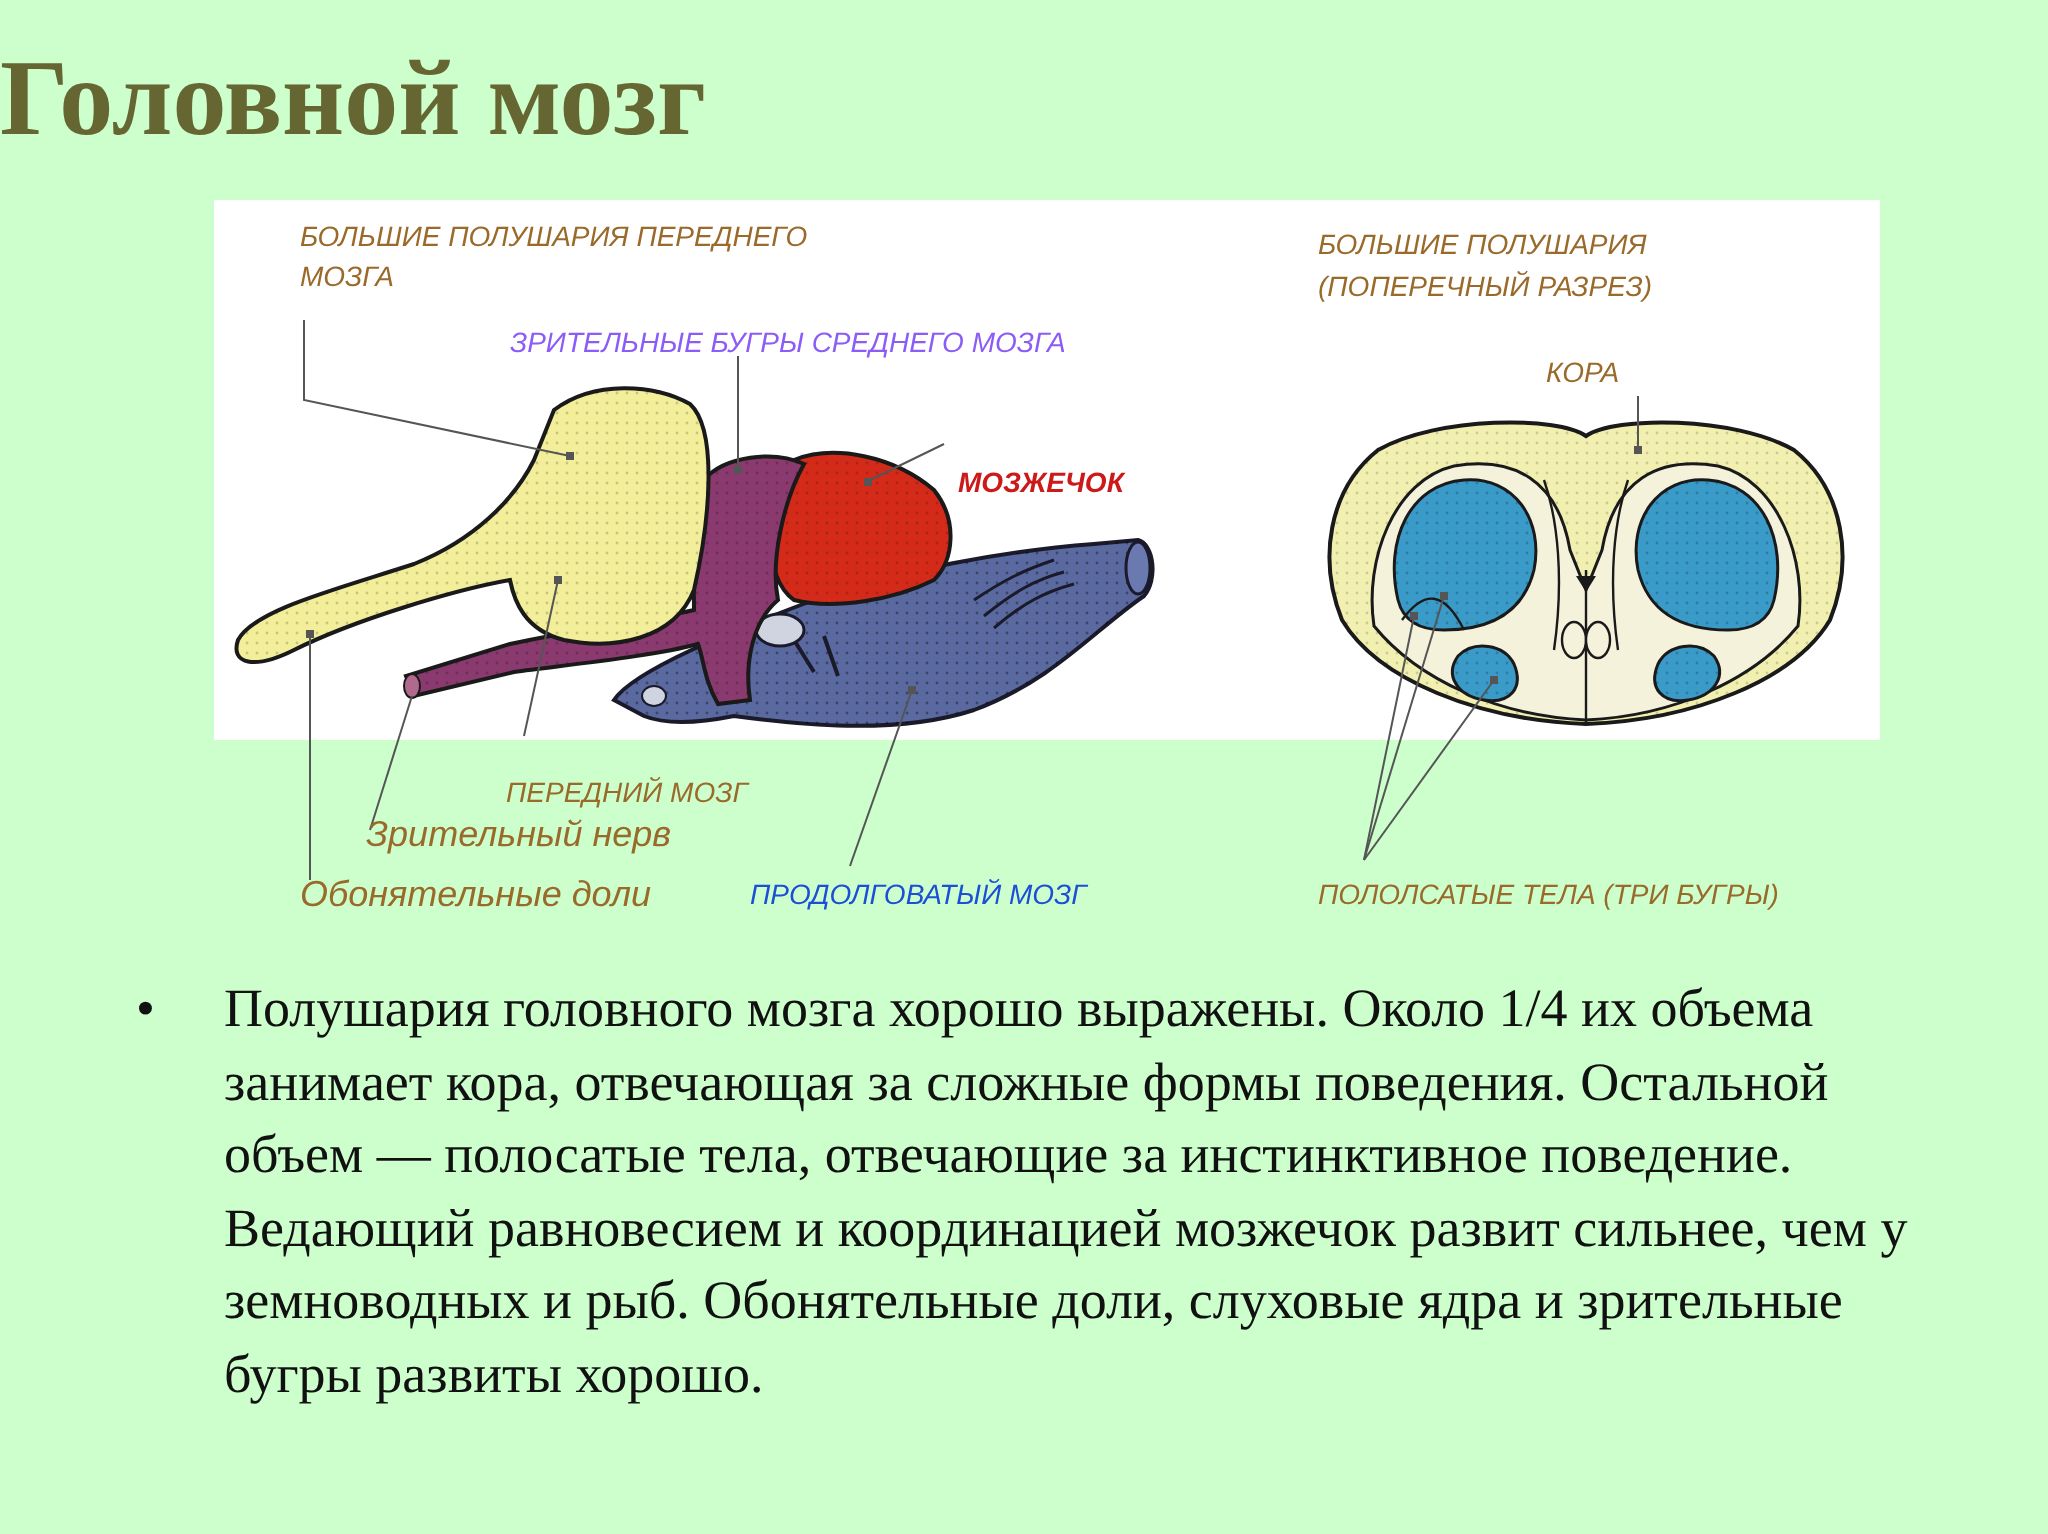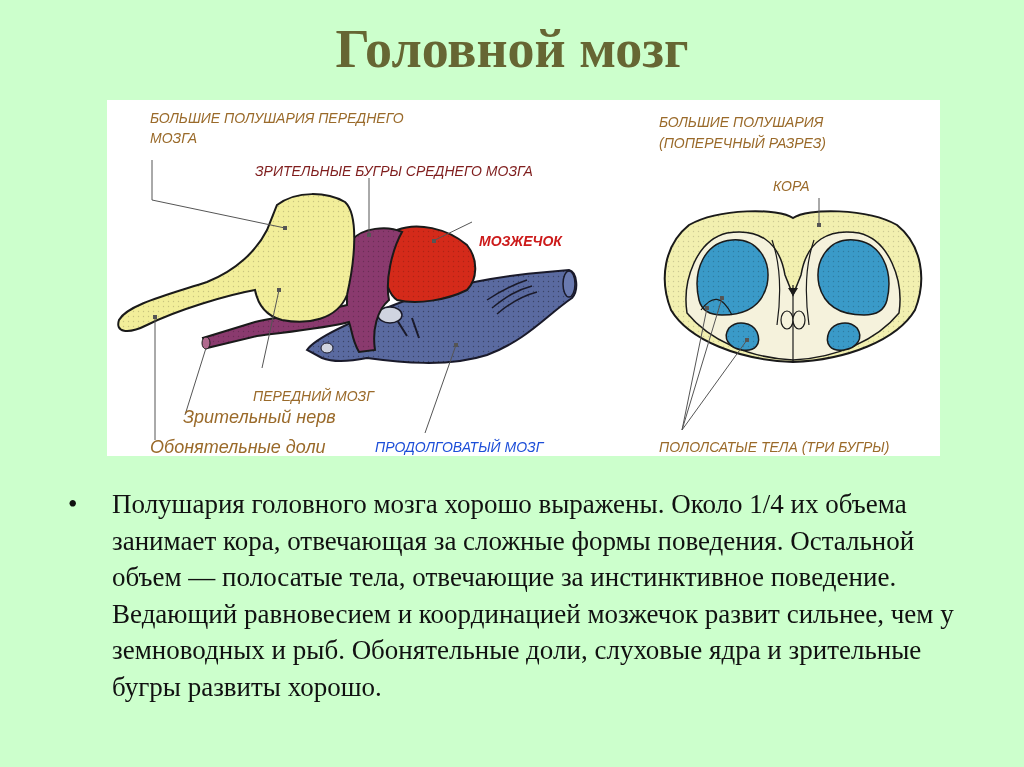--- a/index.html
+++ b/index.html
@@ -12,50 +12,49 @@
       background: #ccffcc;
       position: relative;
       overflow: hidden;
       font-family: "Liberation Serif", serif;
     }
     .slide-title {
       position: absolute;
       left: 0;
       top: 18px;
       width: 1024px;
-      text-align: center;
       font-family: "Liberation Serif", serif;
       font-weight: bold;
       font-size: 54px;
       color: #666633;
       letter-spacing: 0px;
     }
     .figure-panel {
       position: absolute;
       left: 107px;
       top: 100px;
       width: 833px;
-      height: 356px;
+      height: 270px;
       background: #ffffff;
     }
     .figure-panel svg {
       position: absolute;
       left: 0;
       top: 0;
     }
     .lbl {
       position: absolute;
       font-family: "Liberation Sans", sans-serif;
       font-style: italic;
       font-size: 14px;
       white-space: nowrap;
       line-height: 19px;
     }
     .lbl.brown { color: #9a6a2a; }
-    .lbl.purple { color: #7f1d1d; }
+    .lbl.purple { color: #8b5cf6; }
     .lbl.red { color: #cc1a1a; }
     .lbl.navy { color: #1d4ed8; }
     .lbl.small { font-size: 18px; }
     .bullet-list {
       position: absolute;
       left: 68px;
       top: 486px;
       width: 920px;
       margin: 0;
       padding: 0;

